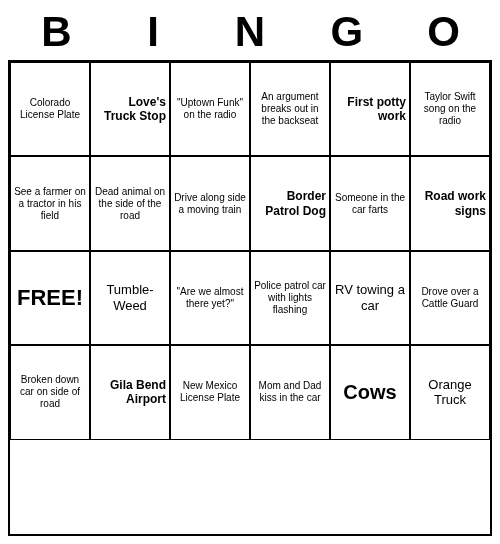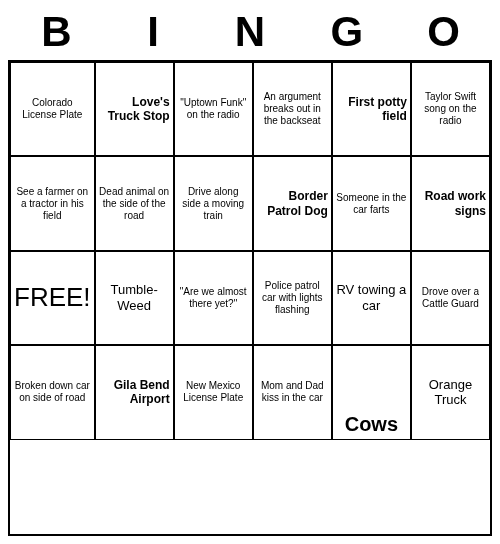--- a/index.html
+++ b/index.html
@@ -58,26 +58,25 @@
 
     .bingo-cell.large-text {
       font-size: 12px;
       font-weight: bold;
       text-align: right;
     }
 
     .bingo-cell.xlarge-text {
       font-size: 20px;
       font-weight: bold;
-      align-items: flex-end;
     }
 
     .bingo-cell.free {
-      font-size: 26px;
-      font-weight: normal;
+      font-size: 22px;
+      font-weight: bold;
     }
 
     .bingo-cell.medium-text {
       font-size: 13px;
       font-weight: normal;
     }
   </style>
 </head>
 <body>
 
@@ -97,21 +96,21 @@
   <div class="bingo-cell large-text">
       <span>Love's Truck Stop</span>
     </div>
   <div class="bingo-cell">
       <span>"Uptown Funk" on the radio</span>
     </div>
   <div class="bingo-cell">
       <span>An argument breaks out in the backseat</span>
     </div>
   <div class="bingo-cell large-text">
-      <span>First potty field</span>
+      <span>First potty work</span>
     </div>
 
   <div class="bingo-cell">
       <span>Taylor Swift song on the radio</span>
     </div>
   <div class="bingo-cell">
       <span>See a farmer on a tractor in his field</span>
     </div>
   <div class="bingo-cell">
       <span>Dead animal on the side of the road</span>

